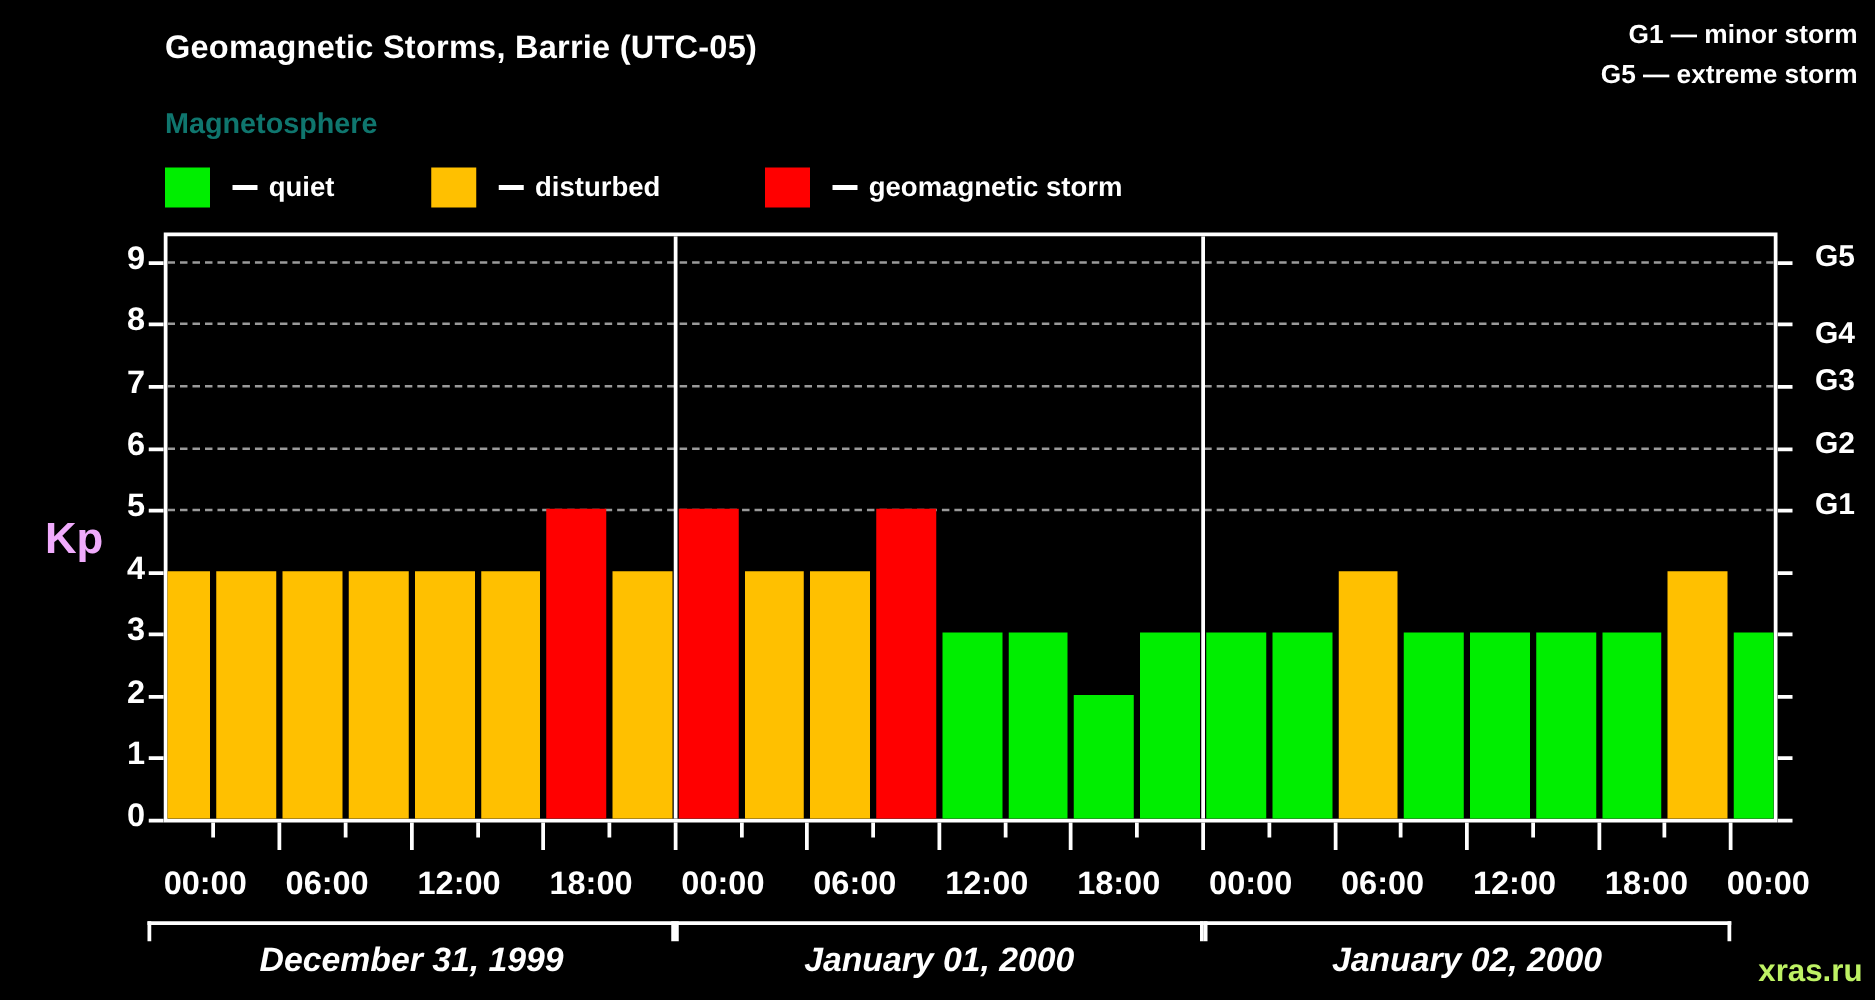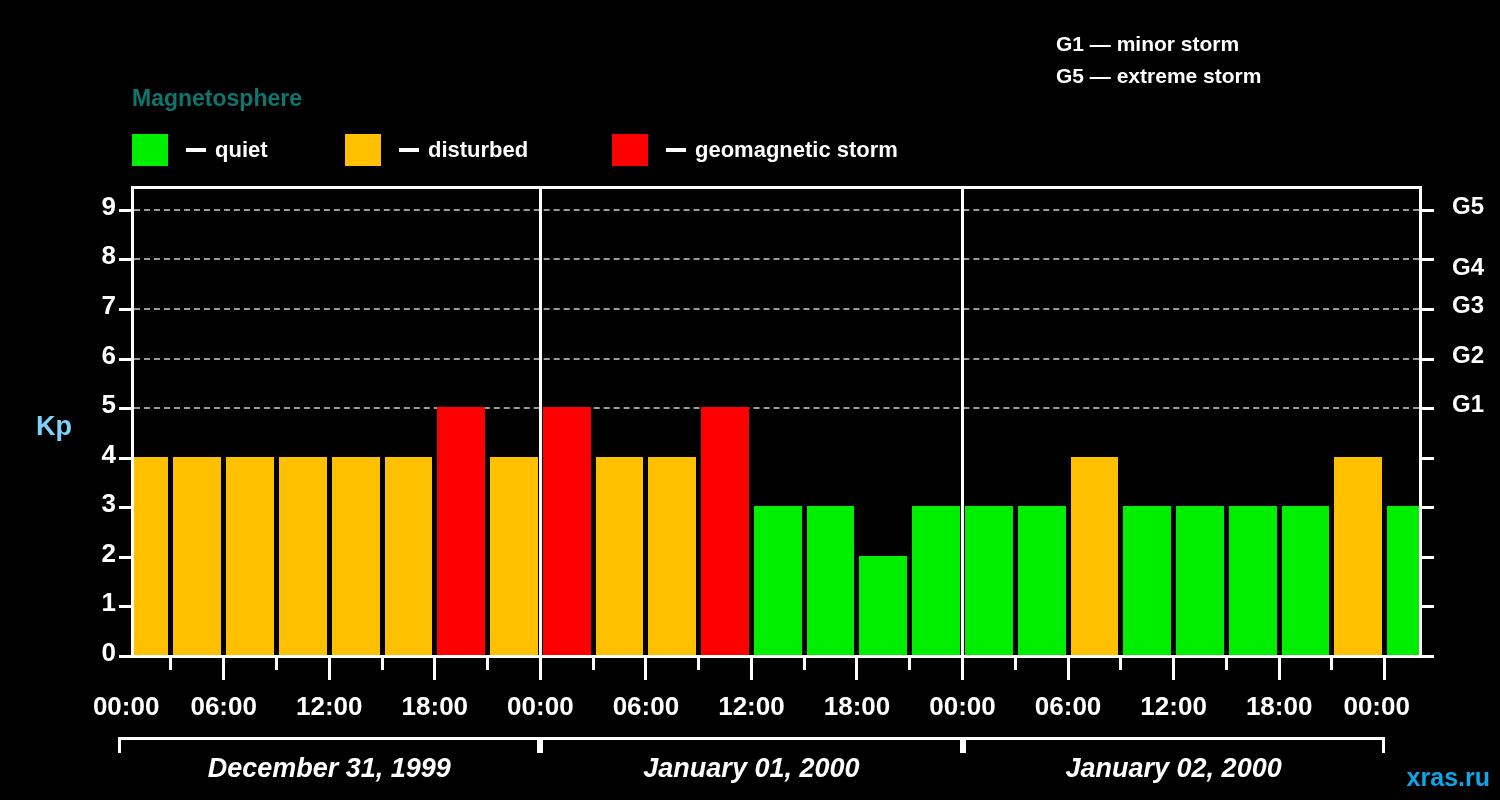--- a/index.html
+++ b/index.html
@@ -27,21 +27,21 @@
   .legend { position: absolute; left: 132px; top: 133px; height: 34px; }
   .lg-item { position: absolute; top: 0; display: flex; align-items: center; height: 34px; }
   .lg-swatch { width: 36px; height: 32px; display: block; }
   .lg-dash {
     display: inline-block; width: 20px; height: 4px; background: #fff;
     margin: 0 9px 0 18px;
   }
   .lg-text { font-size: 22px; font-weight: bold; color: #fff; white-space: nowrap; }
 
   
-  .gscale { position: absolute; right: 14px; top: 28px; text-align: left; }
+  .gscale { position: absolute; right: 14px; top: 12px; text-align: right; }
   .g-row {
     font-size: 21px; font-weight: bold; color: #fff;
     line-height: 32px; white-space: nowrap;
   }
 
   
   #plot {
     position: absolute;
     left: 131px; top: 186px;
     width: 1291px; height: 472px;
@@ -65,53 +65,54 @@
   .ylab {
     position: absolute; right: 1384px; width: 40px; text-align: right;
     font-size: 26px; font-weight: bold; color: #fff;
   }
   .glab {
     position: absolute; left: 1452px; width: 48px; text-align: left;
     font-size: 24px; font-weight: bold; color: #fff;
   }
   .kp-axis-title {
     position: absolute; left: 36px; top: 411px;
-    font-size: 27px; font-weight: bold; color: #7dd3fc;
+    font-size: 35px; font-weight: bold; color: #f0abfc;
   }
 
   .ytick { position: absolute; width: 12px; height: 0; border-top: 3px solid #fff; }
 
   
   .xtick { position: absolute; width: 3px; background: #fff; }
   .xlab {
     position: absolute; font-size: 26px; font-weight: bold; color: #fff;
-    transform: translateX(-50%); white-space: nowrap; top: 691px;
+    transform: translateX(-50%); white-space: nowrap; top: 691px; margin-left: 38px;
   }
 
   
   .bracket {
     position: absolute; top: 737px; height: 16px;
     border-left: 3px solid #fff; border-right: 3px solid #fff;
     border-top: 3px solid #fff;
   }
   .daylab {
     position: absolute; top: 753px; font-size: 27px; font-weight: bold;
     font-style: italic; color: #fff; text-align: center;
     transform: translateX(-50%); white-space: nowrap;
   }
   .watermark {
     position: absolute; right: 10px; top: 763px;
-    font-size: 25px; font-weight: bold; color: #0ea5e9;
+    font-size: 25px; font-weight: bold; color: #bef264;
   }
 </style>
 </head>
 <body>
 
 <div id="root">
 
+  <div class="title">Geomagnetic Storms, Barrie (UTC-05)</div>
   <div class="subtitle">Magnetosphere</div>
 
   <div class="legend" id="legend">
       <div class="lg-item" style="left: 0px;">
         <span class="lg-swatch" style="background: rgb(0, 238, 0);"></span>
         <span class="lg-dash"></span>
         <span class="lg-text">quiet</span>
       </div>
       <div class="lg-item" style="left: 213px;">
         <span class="lg-swatch" style="background: rgb(255, 192, 0);"></span>

